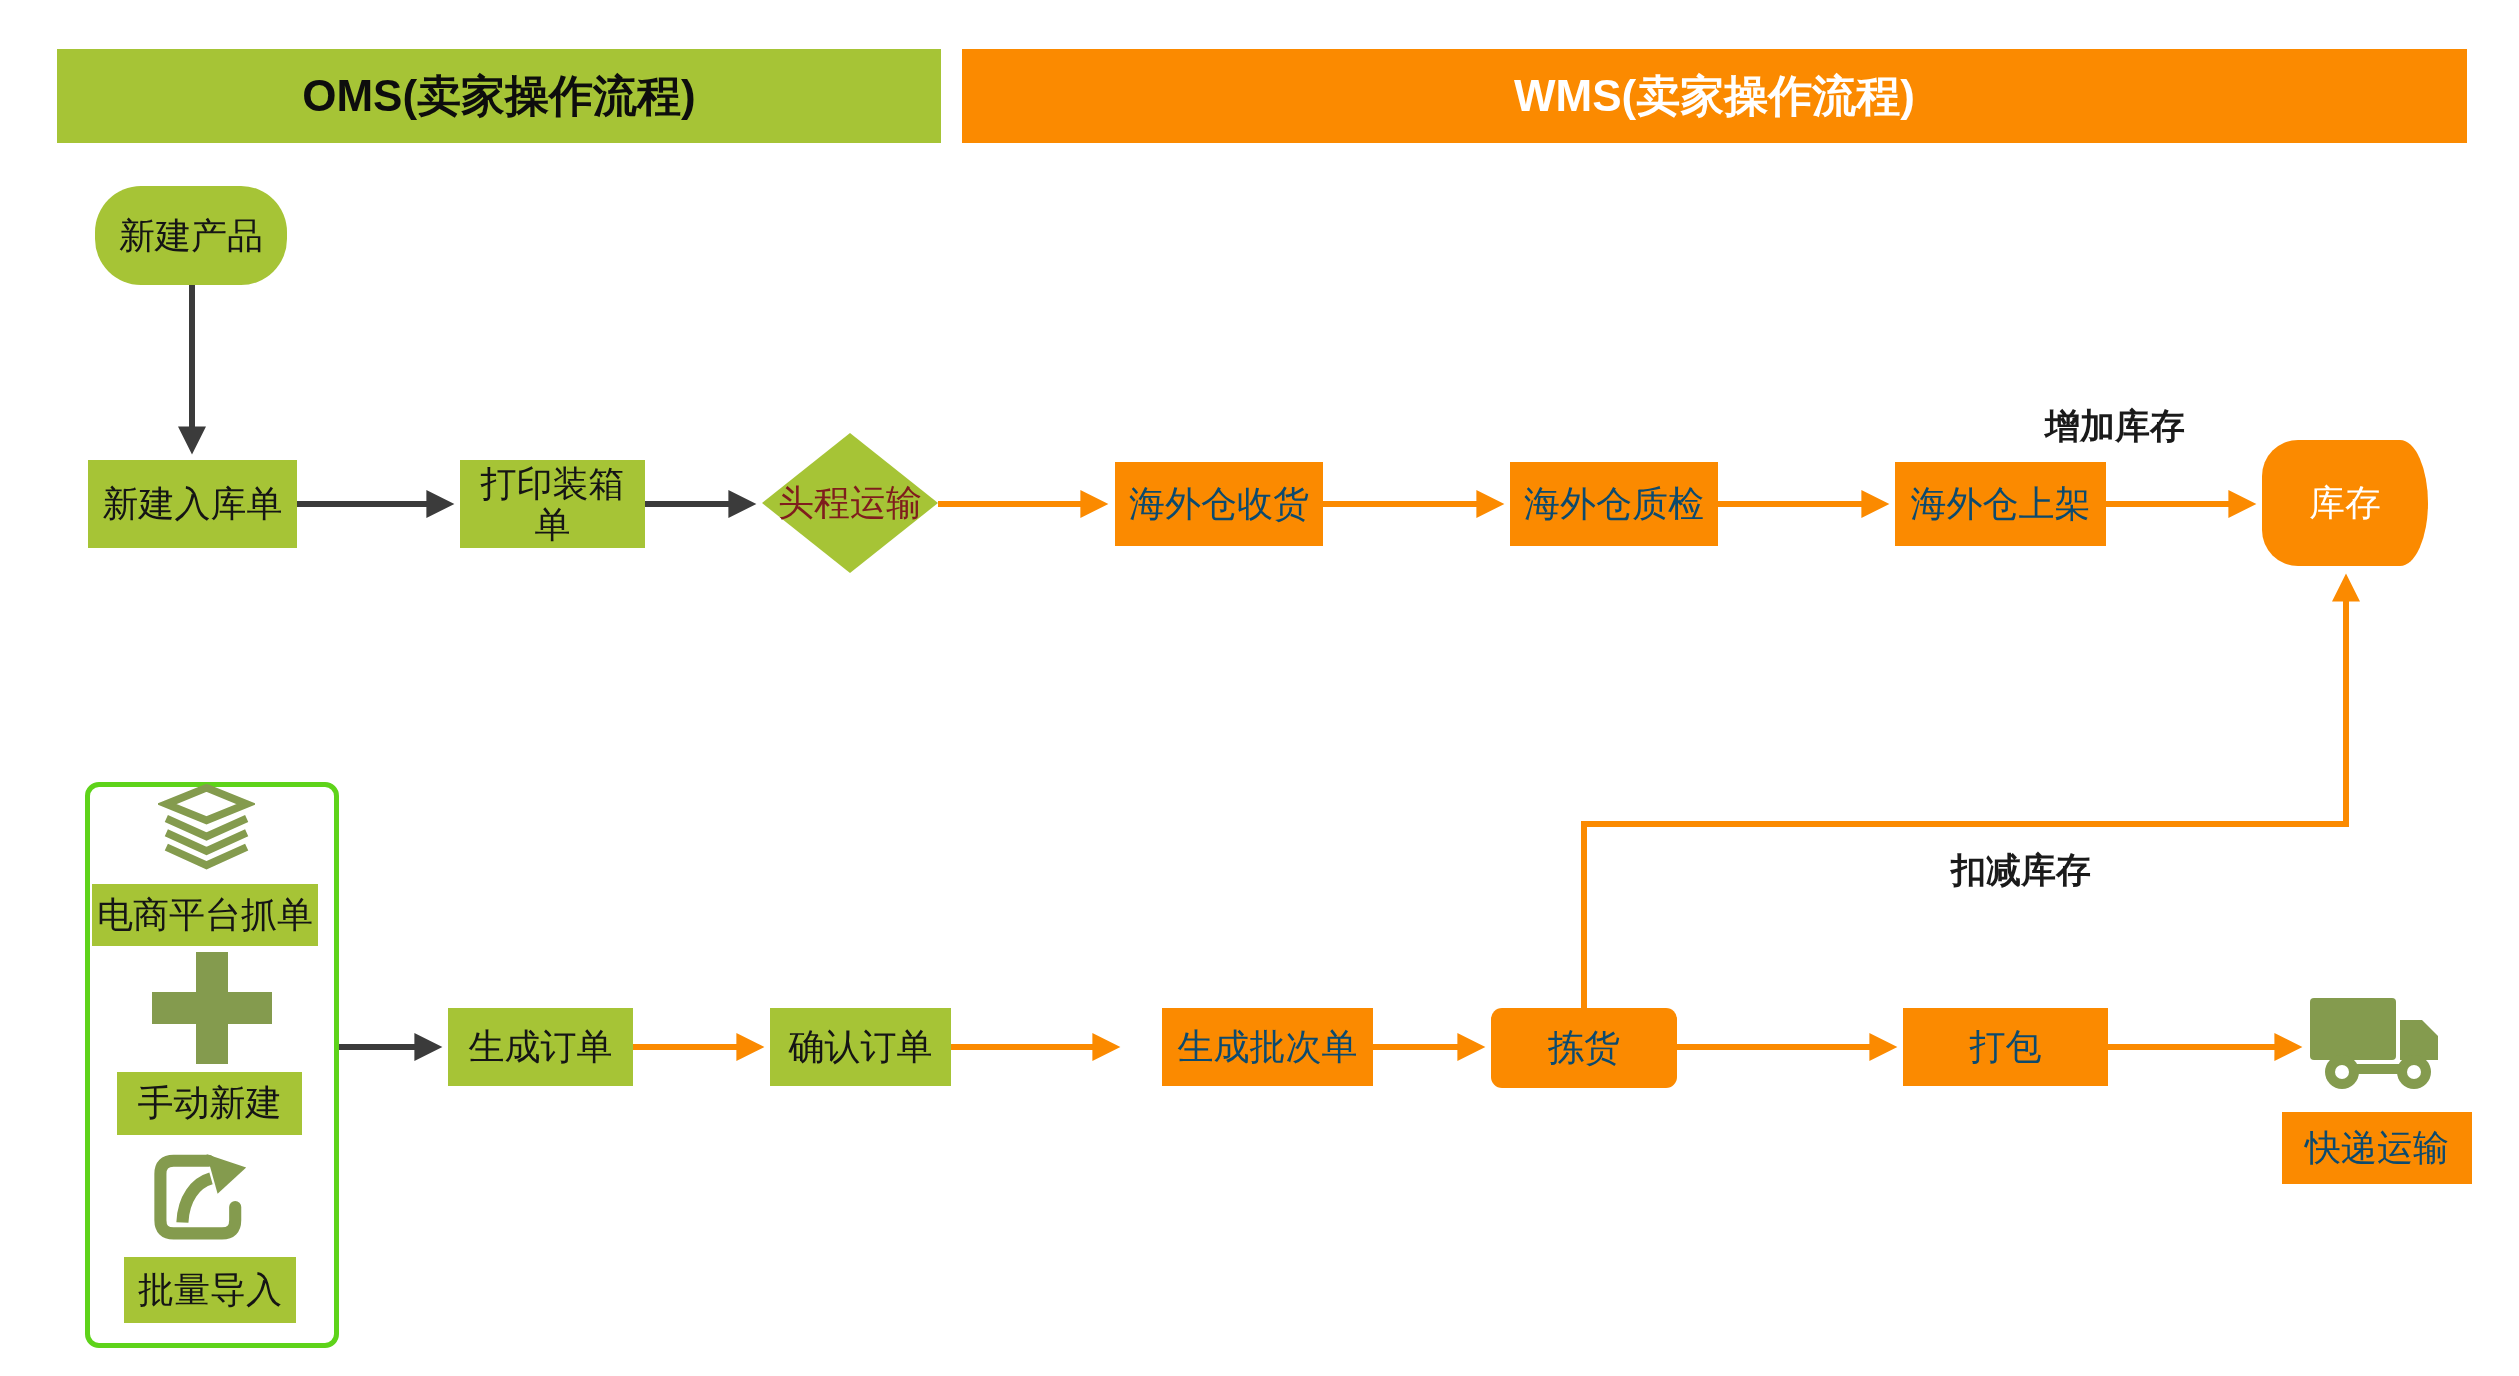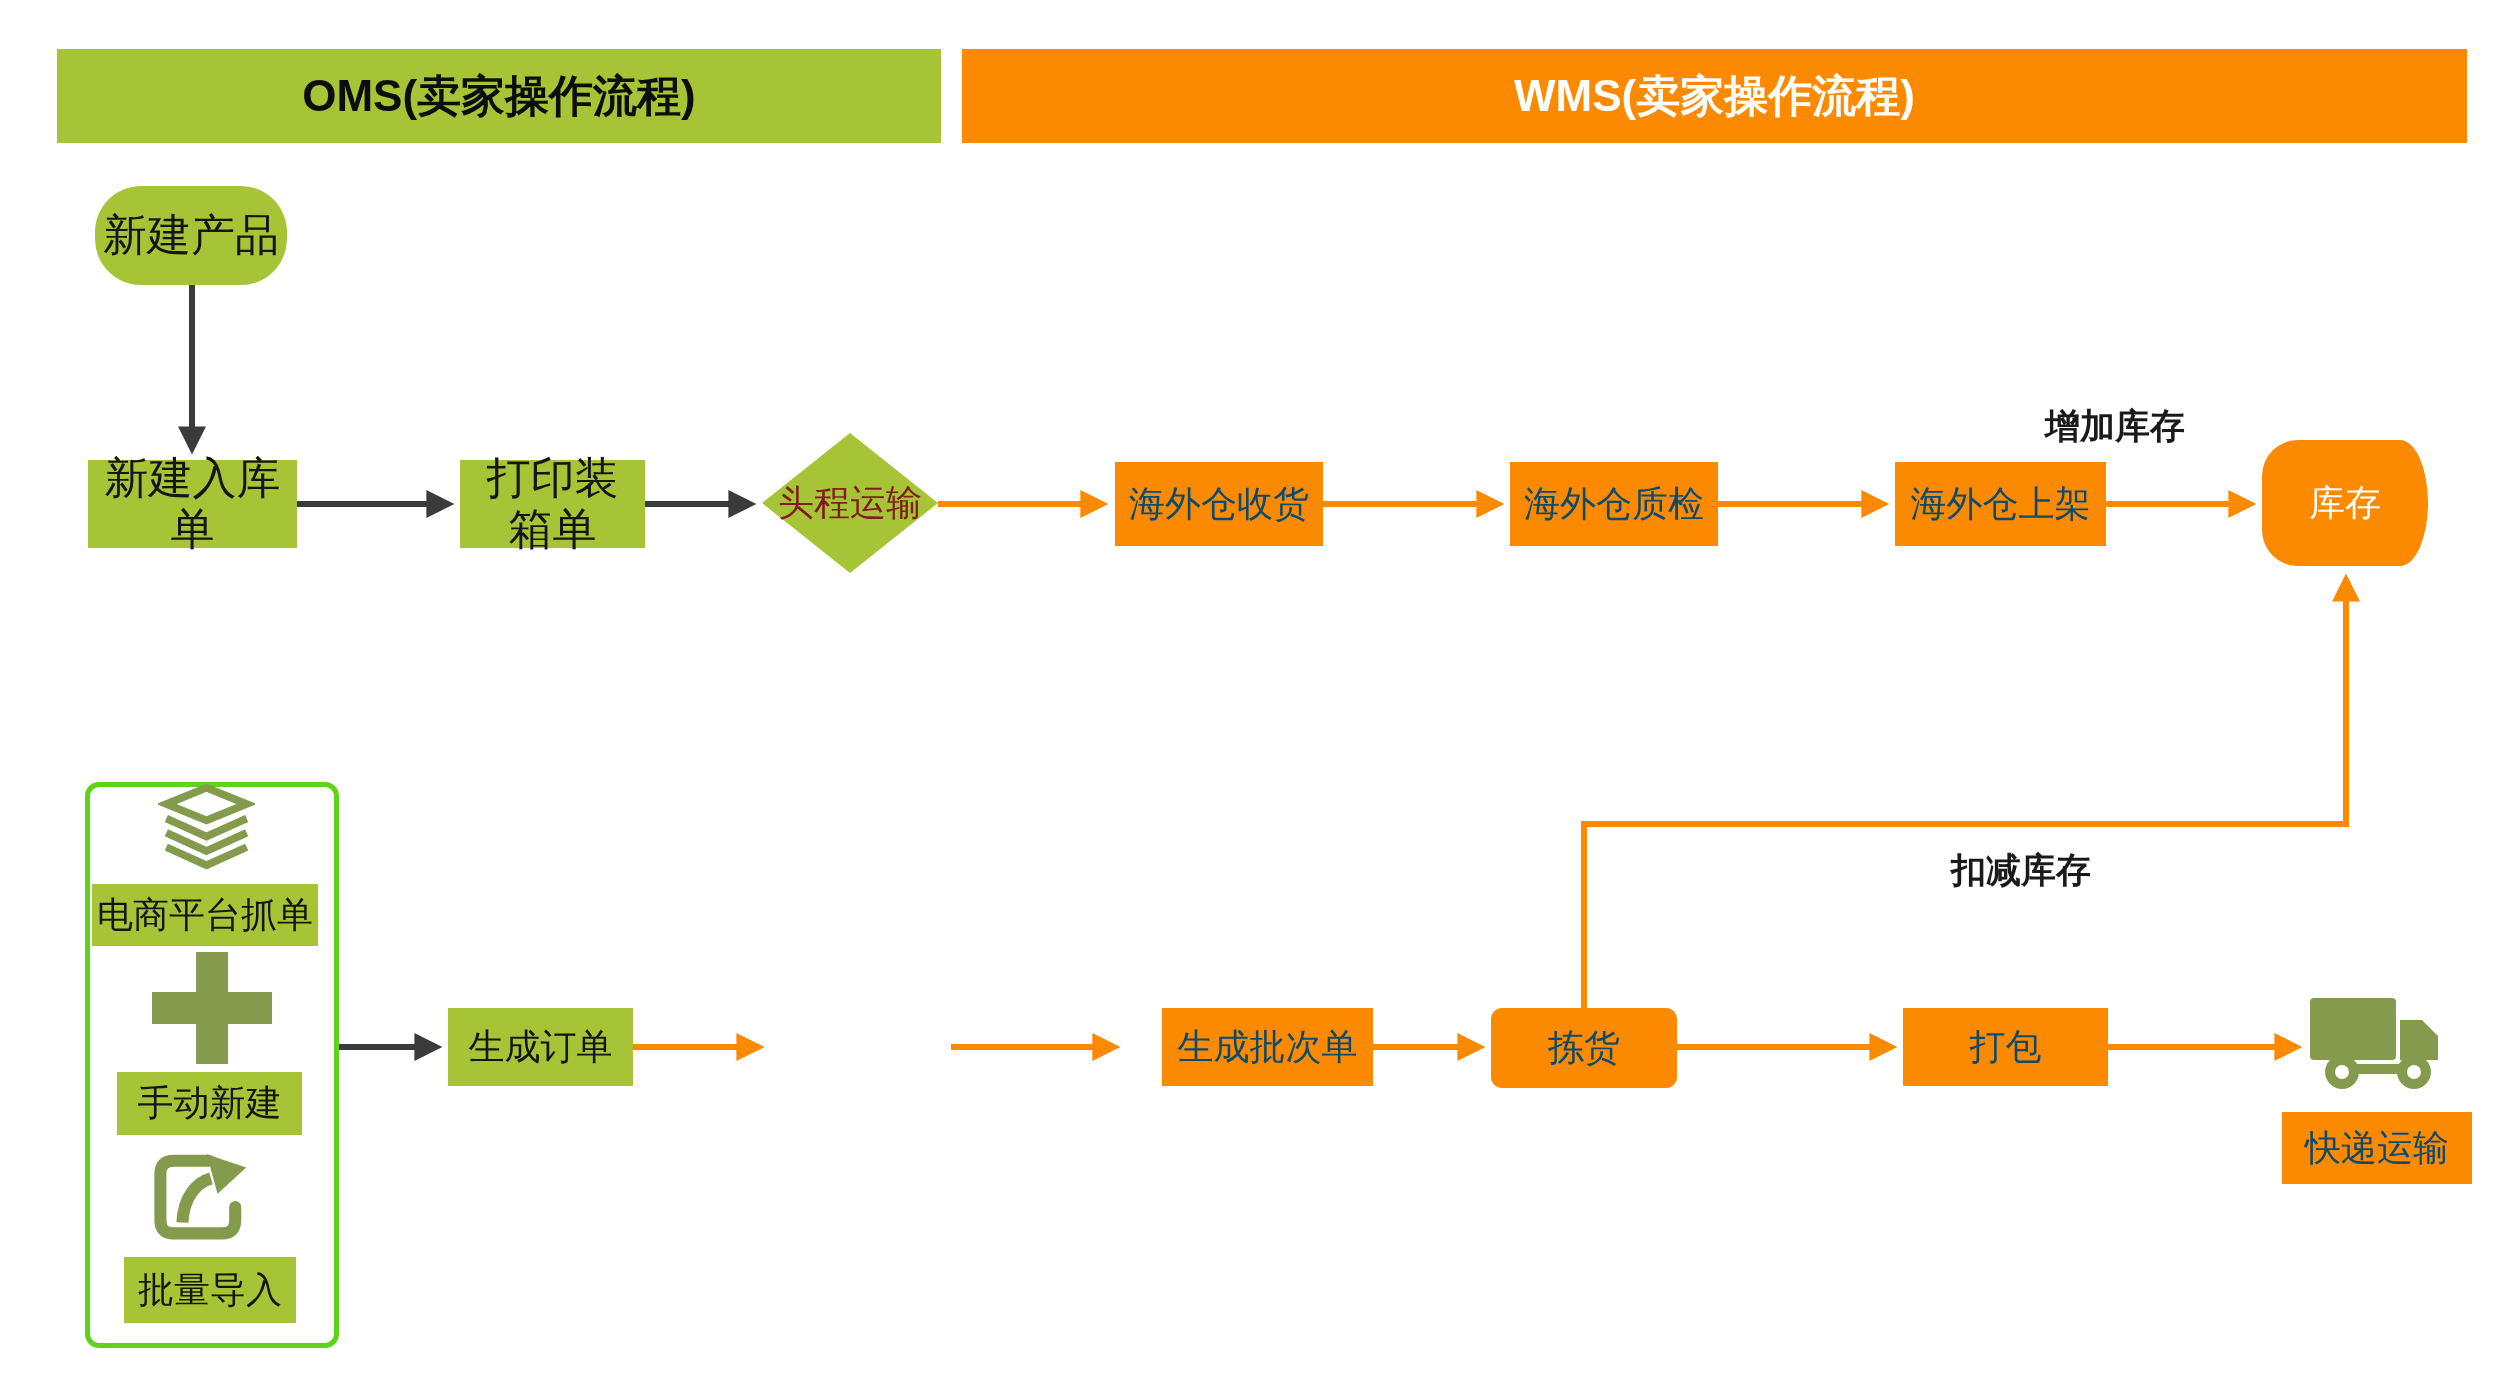--- a/index.html
+++ b/index.html
@@ -8,21 +8,21 @@
     --olive:#849B4E;
     --border_green:#5ED31A;
     --arrow_dark:#3B3B3B;
   }
   html,body{margin:0;padding:0;background:#ffffff;}
   body{font-family:"Liberation Sans","DejaVu Sans",sans-serif;}
   .canvas{position:relative;width:2519px;height:1376px;background:#fff;overflow:hidden;}
   .connectors{position:absolute;left:0;top:0;width:2519px;height:1376px;}
   .node{position:absolute;display:flex;align-items:center;justify-content:center;
         text-align:center;box-sizing:border-box;}
-  .gbox{background:var(--green);color:#151515;font-size:44px;line-height:1.15;}
+  .gbox{background:var(--green);color:#151515;font-size:36px;line-height:1.15;}
   .gbox.small{font-size:36px;}
   .obox{background:var(--orange);color:#0c4a6e;font-size:36px;line-height:1.1;}
   .hdr{position:absolute;display:flex;align-items:center;justify-content:center;
        font-size:44px;font-weight:bold;height:94px;top:49px;}
   .hdr.green{background:var(--green);color:#0d0d0d;}
   .hdr.orange{background:var(--orange);color:#ffffff;}
   .freelabel{position:absolute;font-size:35px;font-weight:bold;color:#1a1a1a;
              display:flex;align-items:center;justify-content:center;text-align:center;}
   .shape-node{position:absolute;}
   .shape-node svg{position:absolute;left:0;top:0;width:100%;height:100%;}
@@ -128,20 +128,21 @@
   <div class="icon-wrap" style="left:145px;top:1145px;width:110px;height:102px;">
     <svg viewBox="0 0 100 92" width="110" height="102">
       <path d="M58,14 H26 Q14,14 14,26 V68 Q14,80 26,80 H70 Q82,80 82,68 V56" class="stroke-olive" stroke-width="11" stroke-linecap="round"></path>
       <path d="M34,70 C35,48 46,34 60,30" class="stroke-olive" stroke-width="11" fill="none"></path>
       <polygon points="56,8 92,20 66,44" class="fill-olive"></polygon>
     </svg>
   </div>
   <div class="src-label" style="left:124px;top:1257px;width:172px;height:66px;">批量导入</div>
 
   <div class="node gbox small" style="left:448px;top:1008px;width:185px;height:78px;">生成订单</div>
+  <div class="node gbox small" style="left:770px;top:1008px;width:181px;height:78px;">确认订单</div>
   <div class="node obox" style="left:1126px;top:1008px;width:211px;height:78px;margin-left:36px;">生成批次单</div>
   <div class="node obox" style="left:1491px;top:1008px;width:186px;height:80px;border-radius:11px;">拣货</div>
   <div class="node obox" style="left:1903px;top:1008px;width:205px;height:78px;">打包</div>
 
   <div class="icon-wrap" style="left:2308px;top:994px;width:140px;height:100px;">
     <svg viewBox="0 0 140 100" width="140" height="100">
       <rect x="2" y="4" width="86" height="62" rx="4" class="fill-olive"></rect>
       <path d="M92,26 h22 l16,16 v24 h-38 Z" class="fill-olive"></path>
       <circle cx="34" cy="78" r="17" class="fill-olive"></circle>
       <circle cx="34" cy="78" r="7" fill="#ffffff"></circle>

